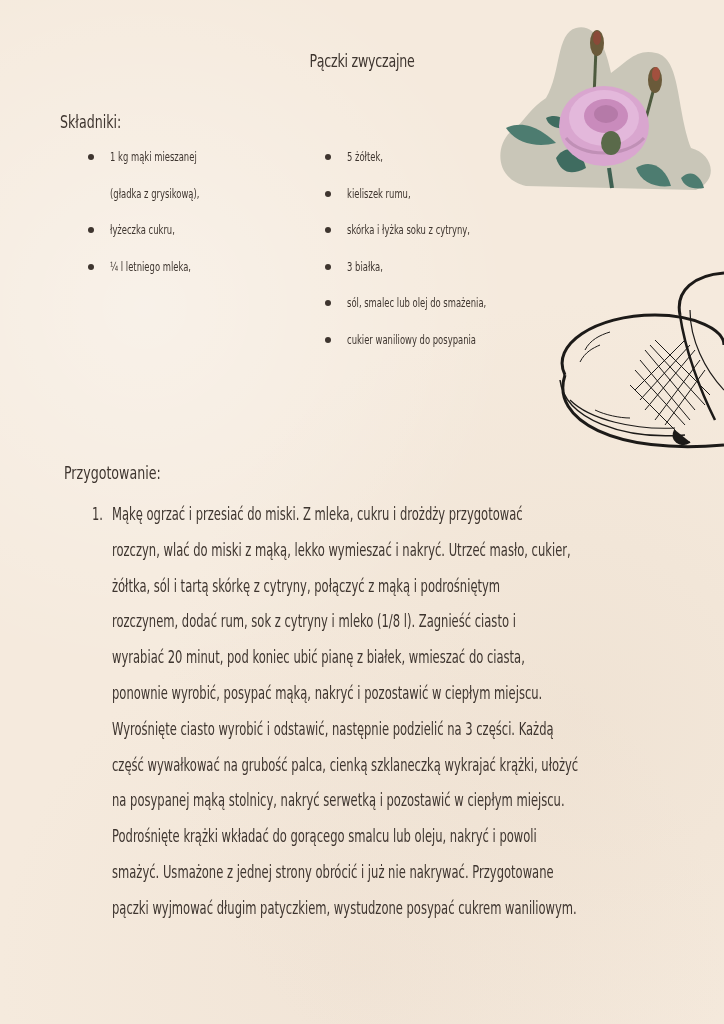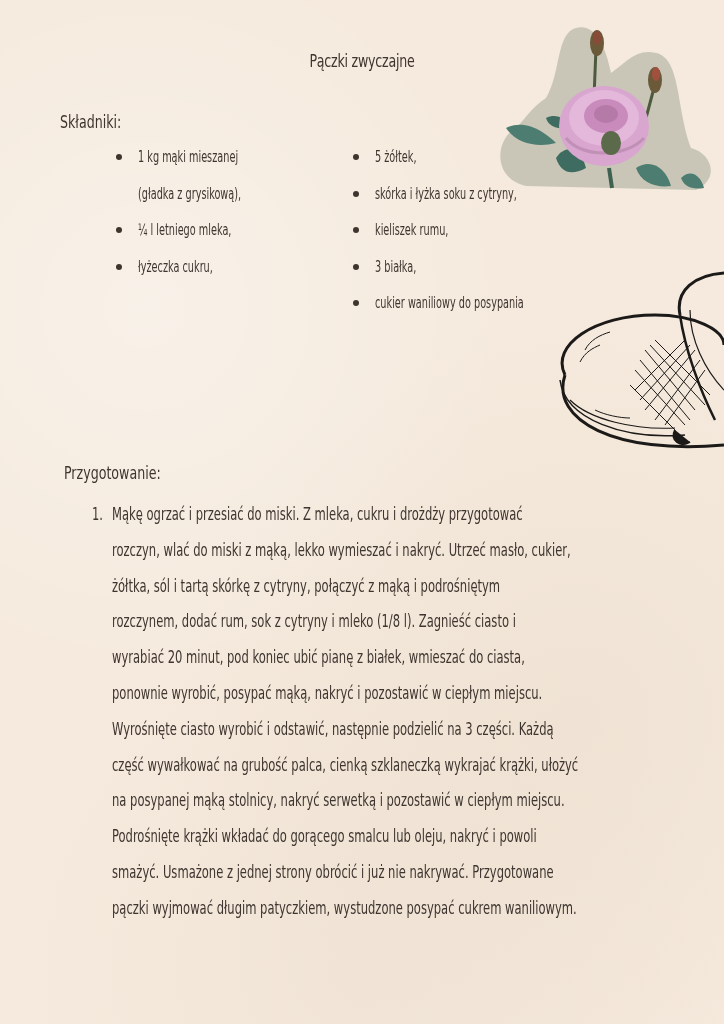--- a/index.html
+++ b/index.html
@@ -16,21 +16,21 @@
     .title {
       position:absolute; left:0; right:0; top:50px; text-align:center;
       font-size:18px; letter-spacing:-0.3px; transform:scaleX(0.78);
     }
     .label { position:absolute; font-size:18px; transform-origin:left top; transform:scaleX(0.78); }
     .ing-label { left:60px; top:111px; }
     .prep-label { left:64px; top:462px; }
     ul.col { position:absolute; margin:0; padding:0; list-style:none; }
     ul.col li {
       position:relative; height:36.5px; line-height:28px;
-      font-size:15px; white-space:nowrap;margin-left:28px;
+      font-size:13px; white-space:nowrap;
     }
     ul.col li .t { display:inline-block; transform-origin:left center; transform:scaleX(0.72); }
     ul.col li .dot {
       position:absolute; left:-22px; top:11px; width:6px; height:6px; border-radius:50%;
       background:#3e352f;
     }
     .col-left { left:110px; top:143px; }
     .col-right { left:347px; top:143px; }
     .steps { position:absolute; left:92px; top:497px; width:640px; }
     .step-num { position:absolute; left:0; top:0; font-size:17px; line-height:35.5px; transform-origin:left top; transform:scaleX(0.75); }
@@ -47,29 +47,30 @@
 
 <div>
 
   <div class="title">Pączki zwyczajne</div>
 
   <div class="label ing-label">Składniki:</div>
 
   <ul class="col col-left">
     <li><span class="dot"></span><span class="t">1 kg mąki mieszanej</span></li>
     <li class="cont"><span class="t">(gładka z grysikową),</span></li>
+    <li><span class="dot"></span><span class="t">łyżeczka cukru,</span></li>
     <li><span class="dot"></span><span class="t">¼ l letniego mleka,</span></li>
-    <li><span class="dot"></span><span class="t">łyżeczka cukru,</span></li>
   </ul>
 
   <ul class="col col-right">
     <li><span class="dot"></span><span class="t">5 żółtek,</span></li>
+    <li><span class="dot"></span><span class="t">kieliszek rumu,</span></li>
     <li><span class="dot"></span><span class="t">skórka i łyżka soku z cytryny,</span></li>
-    <li><span class="dot"></span><span class="t">kieliszek rumu,</span></li>
     <li><span class="dot"></span><span class="t">3 białka,</span></li>
+    <li><span class="dot"></span><span class="t">sól, smalec lub olej do smażenia,</span></li>
     <li><span class="dot"></span><span class="t">cukier waniliowy do posypania</span></li>
   </ul>
 
   <div class="label prep-label">Przygotowanie:</div>
 
   <div class="steps">
     <div class="step-num">1.</div>
     <div class="step-lines">
       <div>Mąkę ogrzać i przesiać do miski. Z mleka, cukru i drożdży przygotować</div>
       <div>rozczyn, wlać do miski z mąką, lekko wymieszać i nakryć. Utrzeć masło, cukier,</div>

